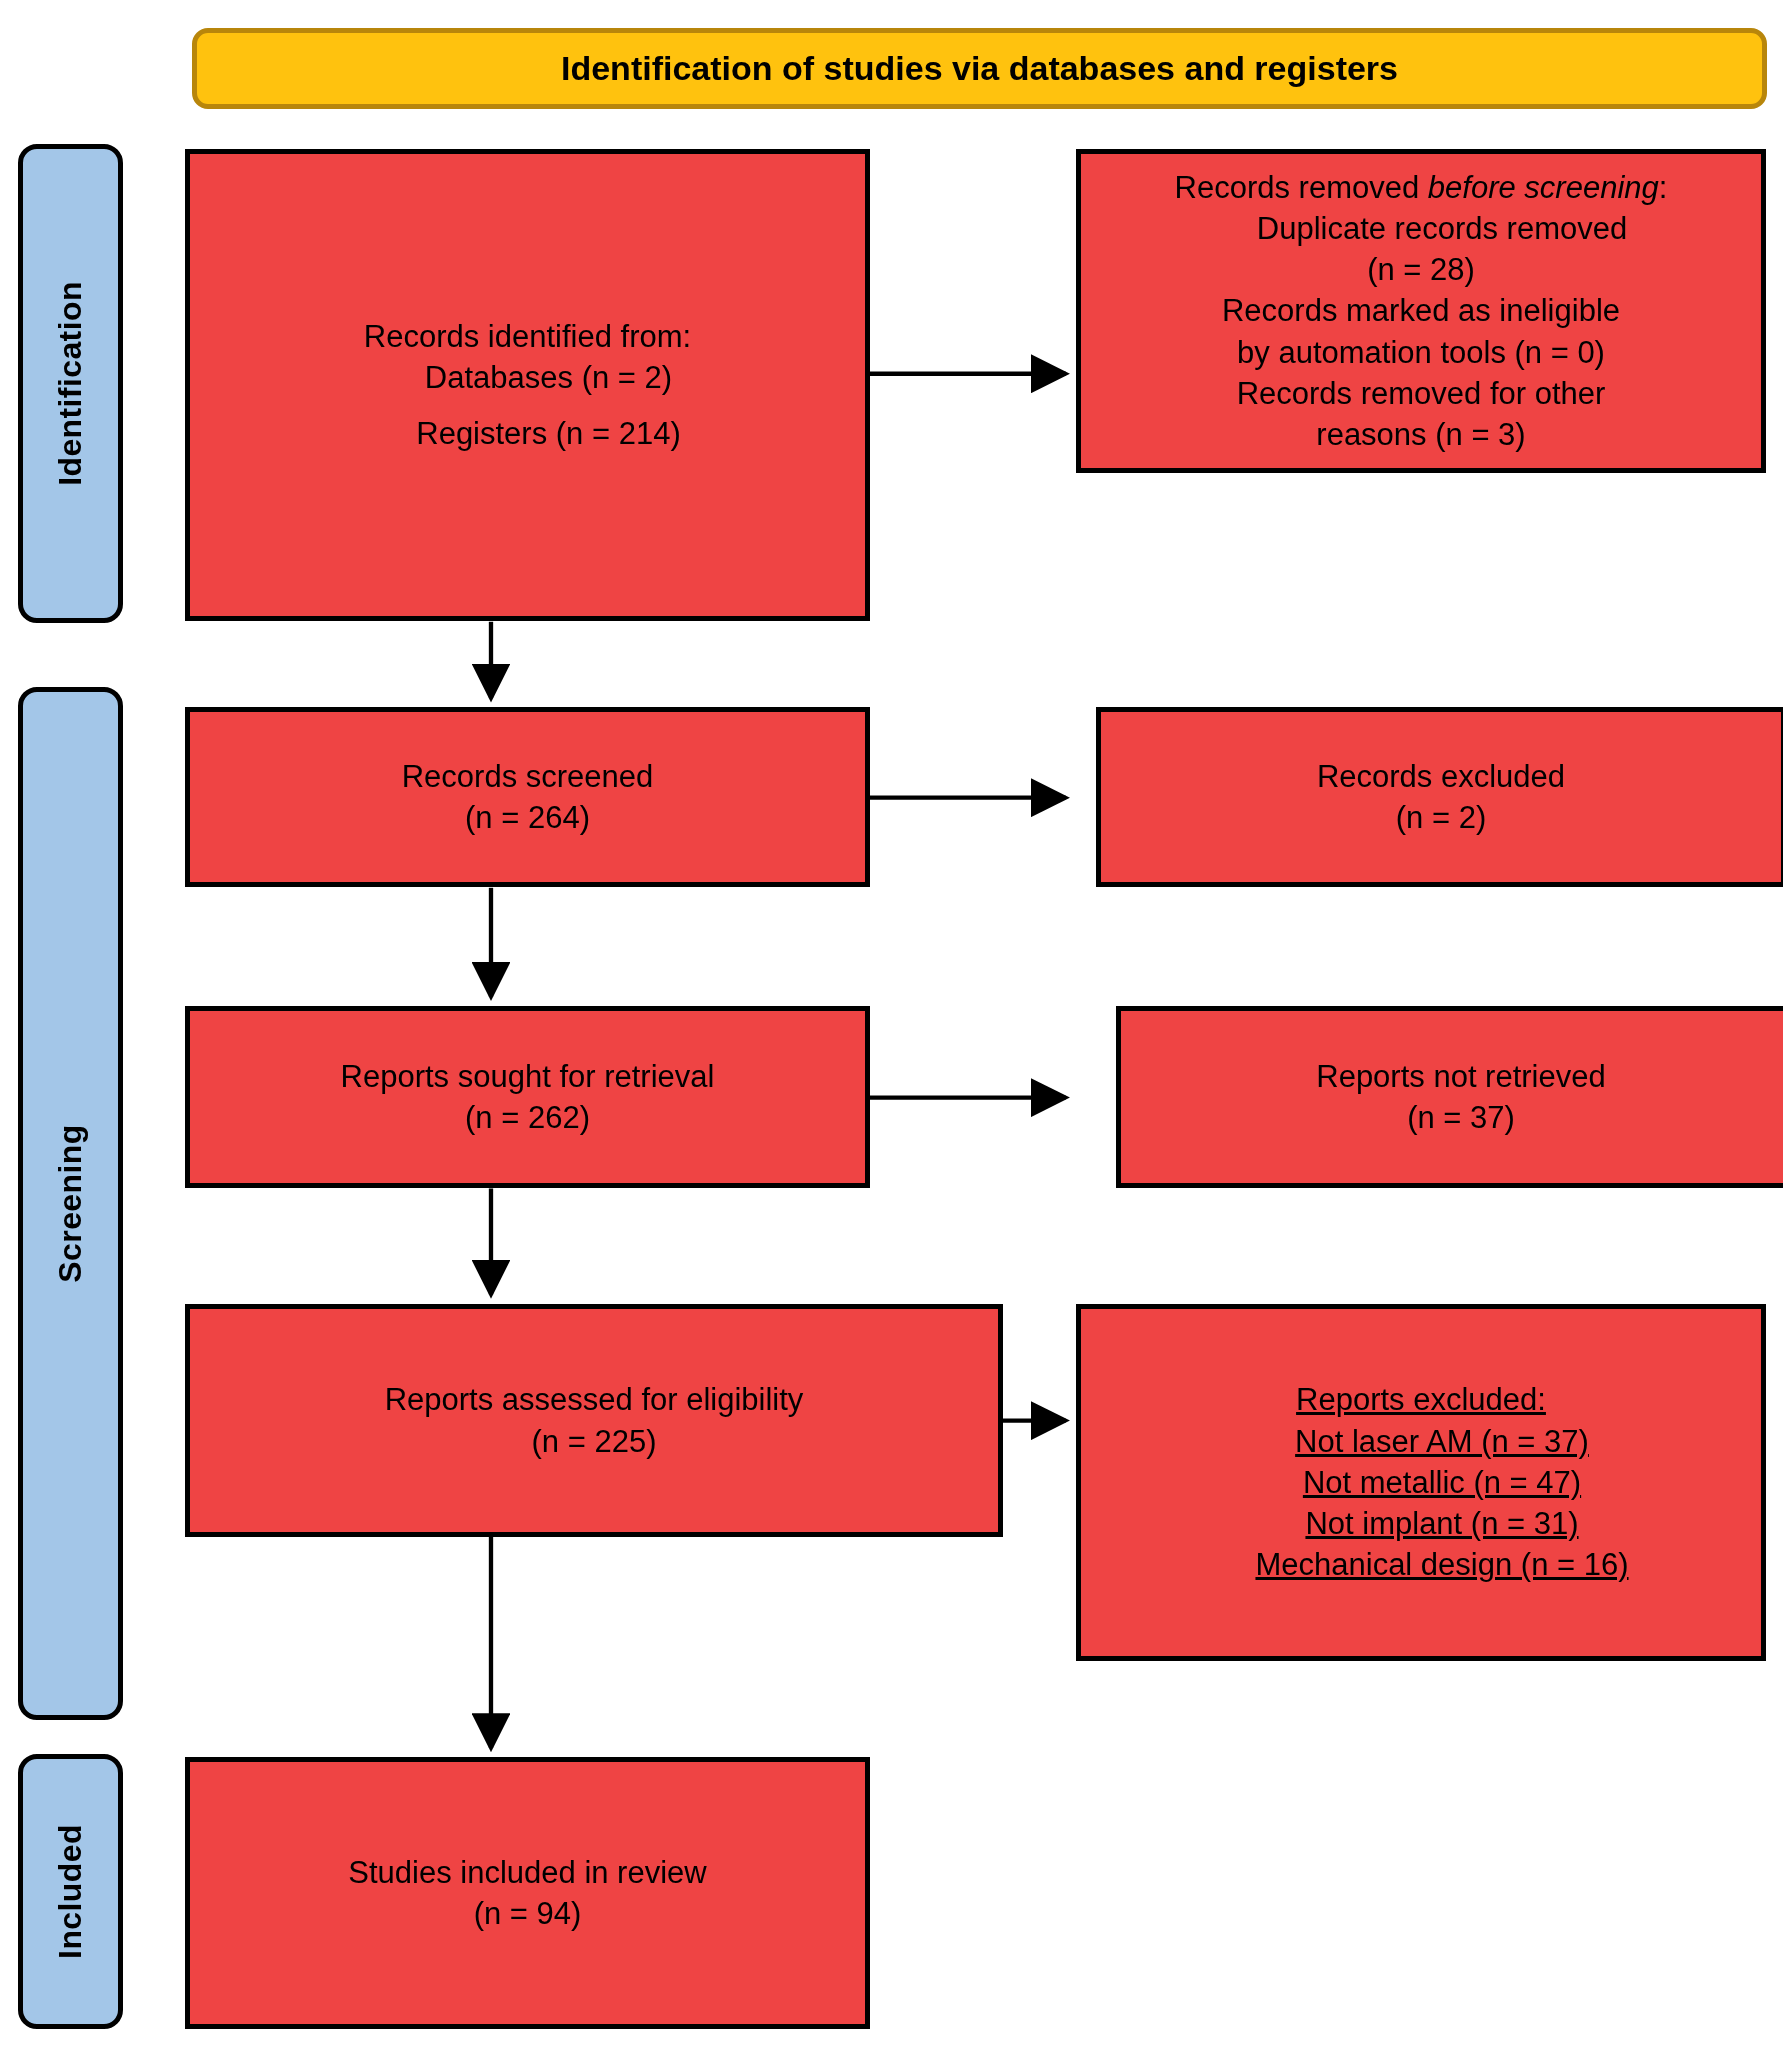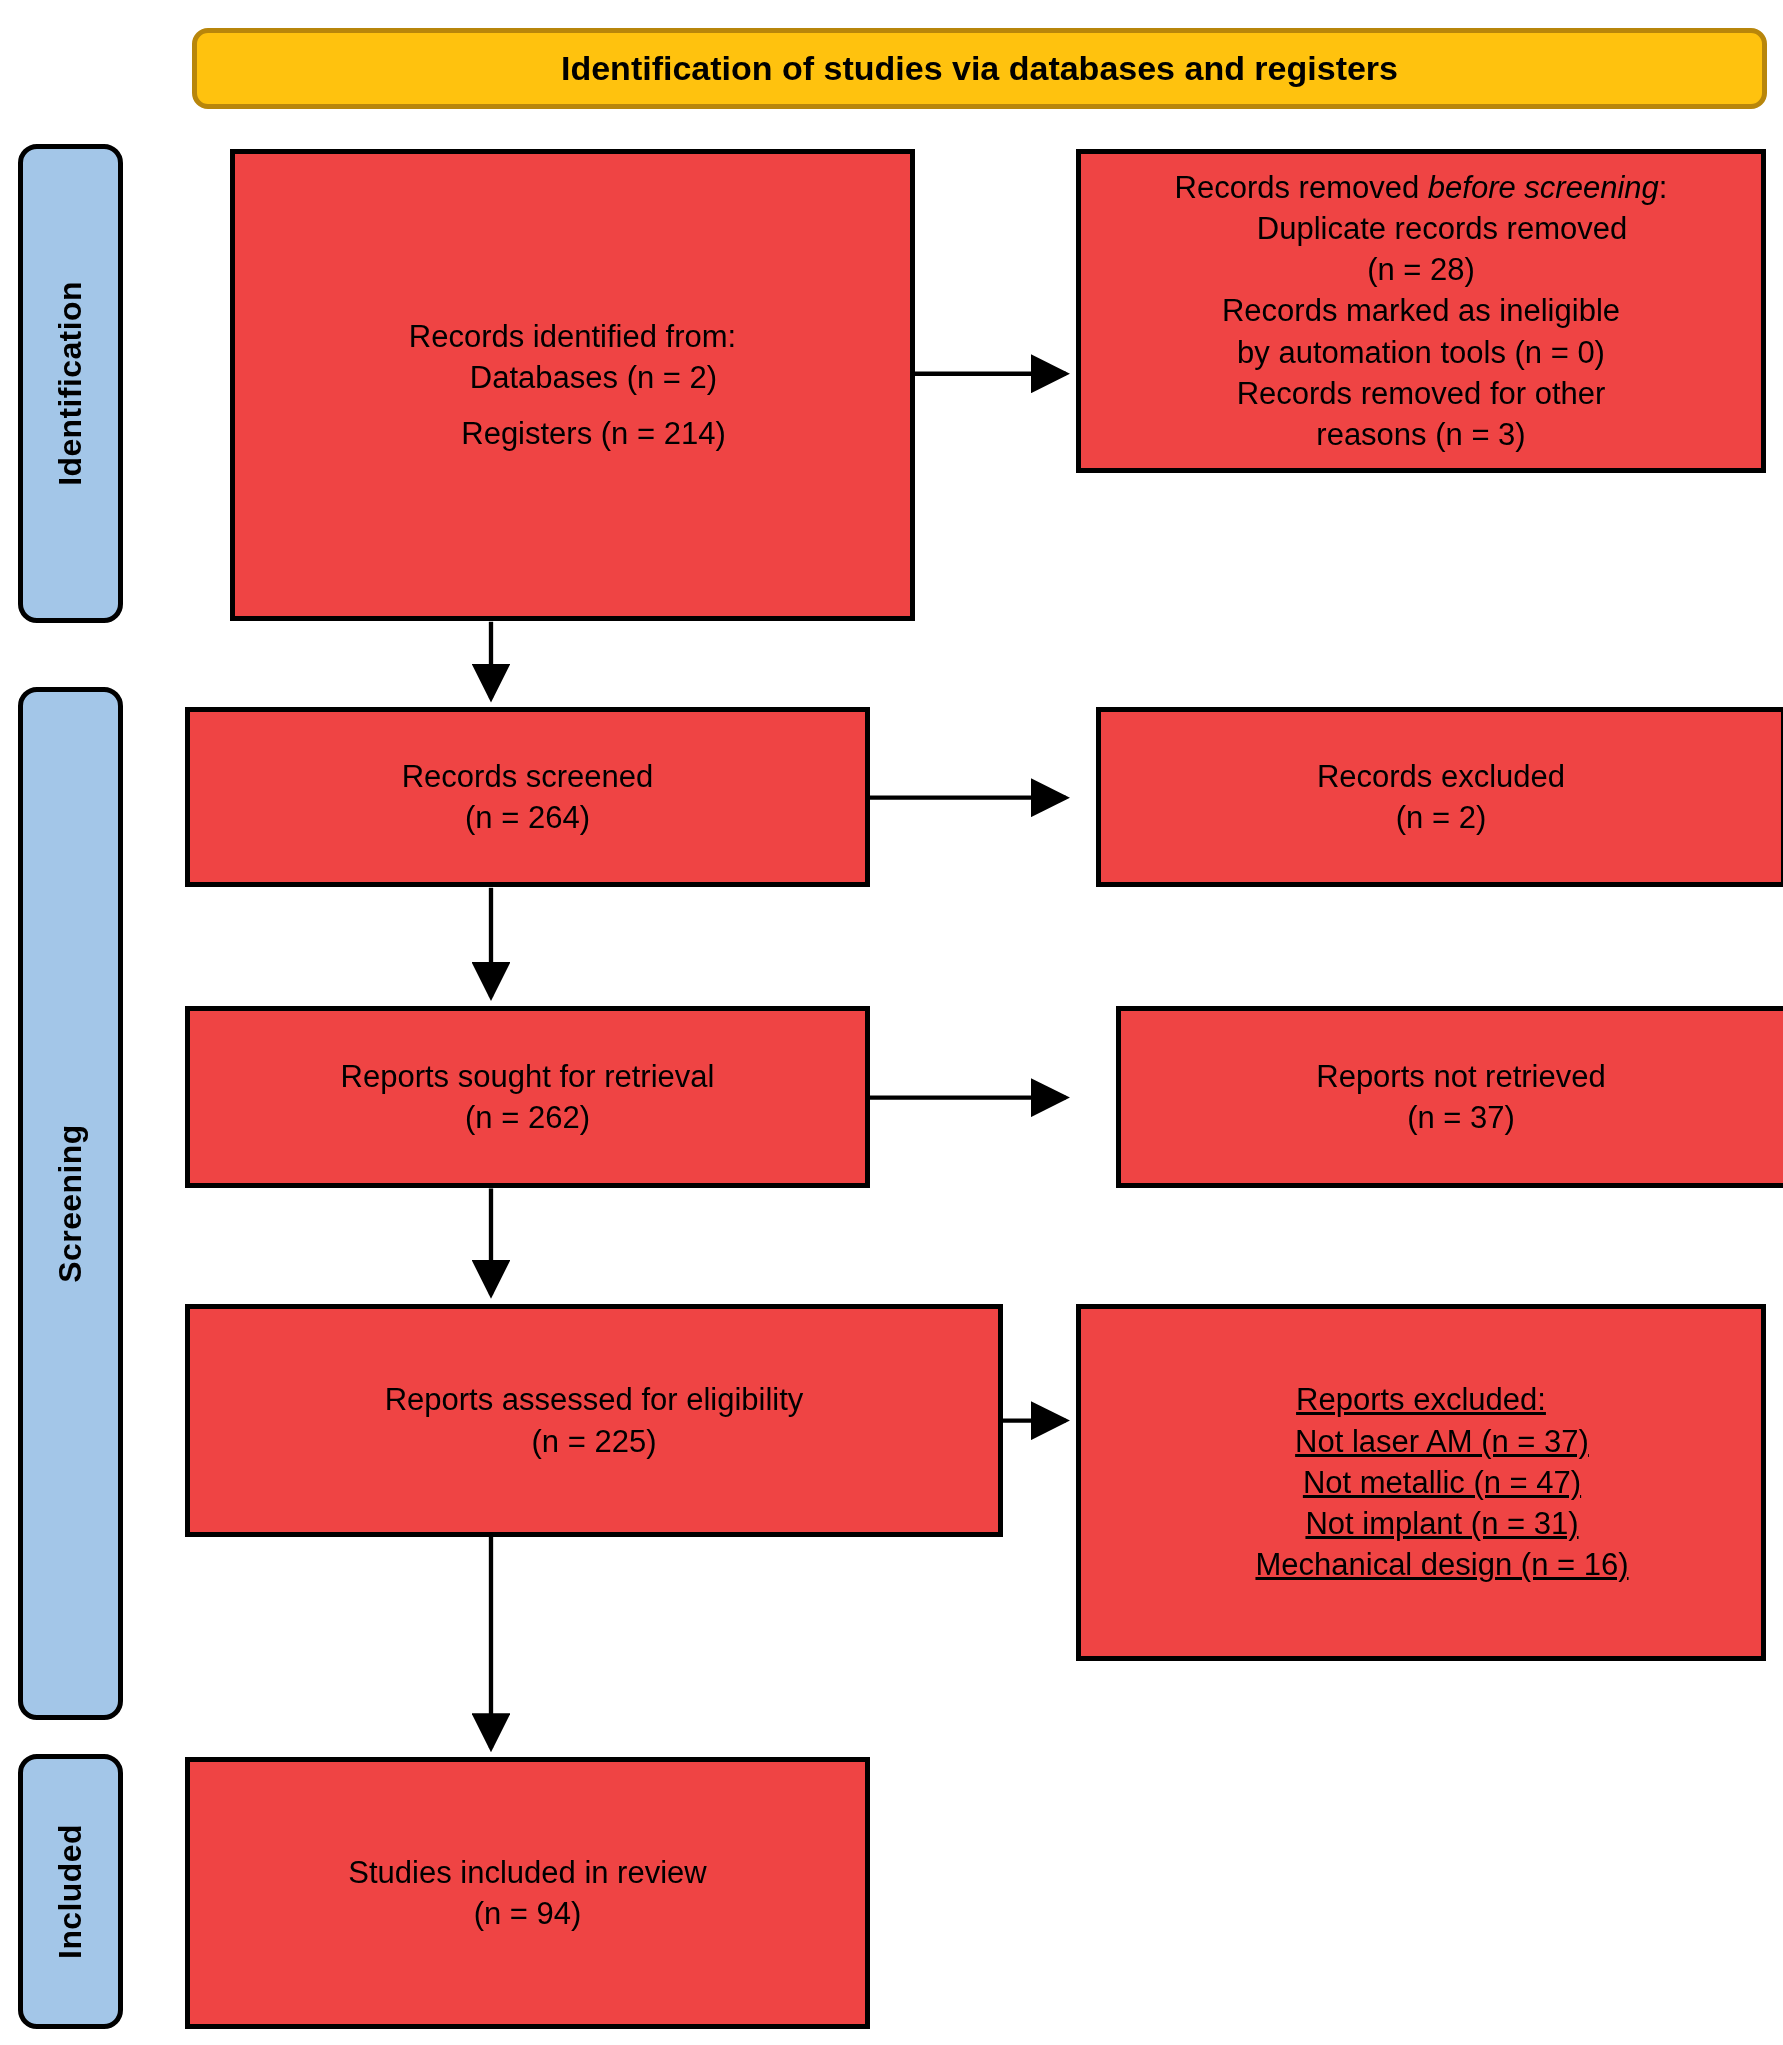--- a/index.html
+++ b/index.html
@@ -83,21 +83,21 @@
     font-size: 31px;
     line-height: 1.33;
     color: #000000;
     white-space: pre;
   }
   .flow-box .line.indent { padding-left: 42px; }
   .flow-box .line.blank  { height: 14.4px; }
   .flow-box .line em { font-style: italic; }
 
   
-  #box-identified     { left: 185px;  top: 149px;  width: 685px;  height: 472px; margin-left: 45px; }
+  #box-identified     { left: 185px;  top: 149px;  width: 685px;  height: 472px; }
   #box-removed        { left: 1076px; top: 149px;  width: 690px;  height: 324px; }
   #box-screened       { left: 185px;  top: 707px;  width: 685px;  height: 180px; }
   #box-excluded       { left: 1076px; top: 707px;  width: 690px;  height: 180px; margin-left: 20px; }
   #box-sought         { left: 185px;  top: 1006px; width: 685px;  height: 182px; }
   #box-not-retrieved  { left: 1076px; top: 1006px; width: 690px;  height: 182px; margin-left: 40px; }
   #box-assessed       { left: 185px;  top: 1304px; width: 818px;  height: 233px; }
   #box-reports-excl   { left: 1076px; top: 1304px; width: 690px;  height: 357px; text-decoration: underline; }
   #box-included       { left: 185px;  top: 1757px; width: 685px;  height: 272px; }
 
   

